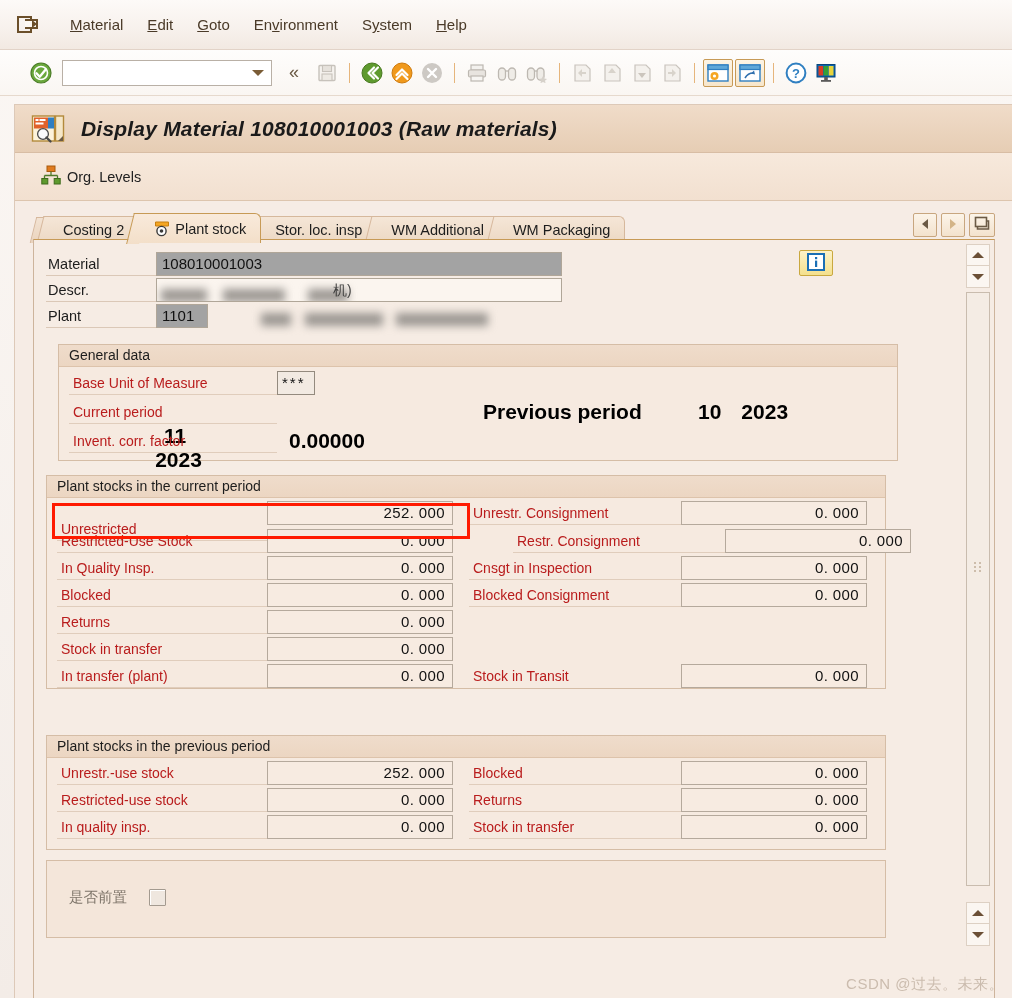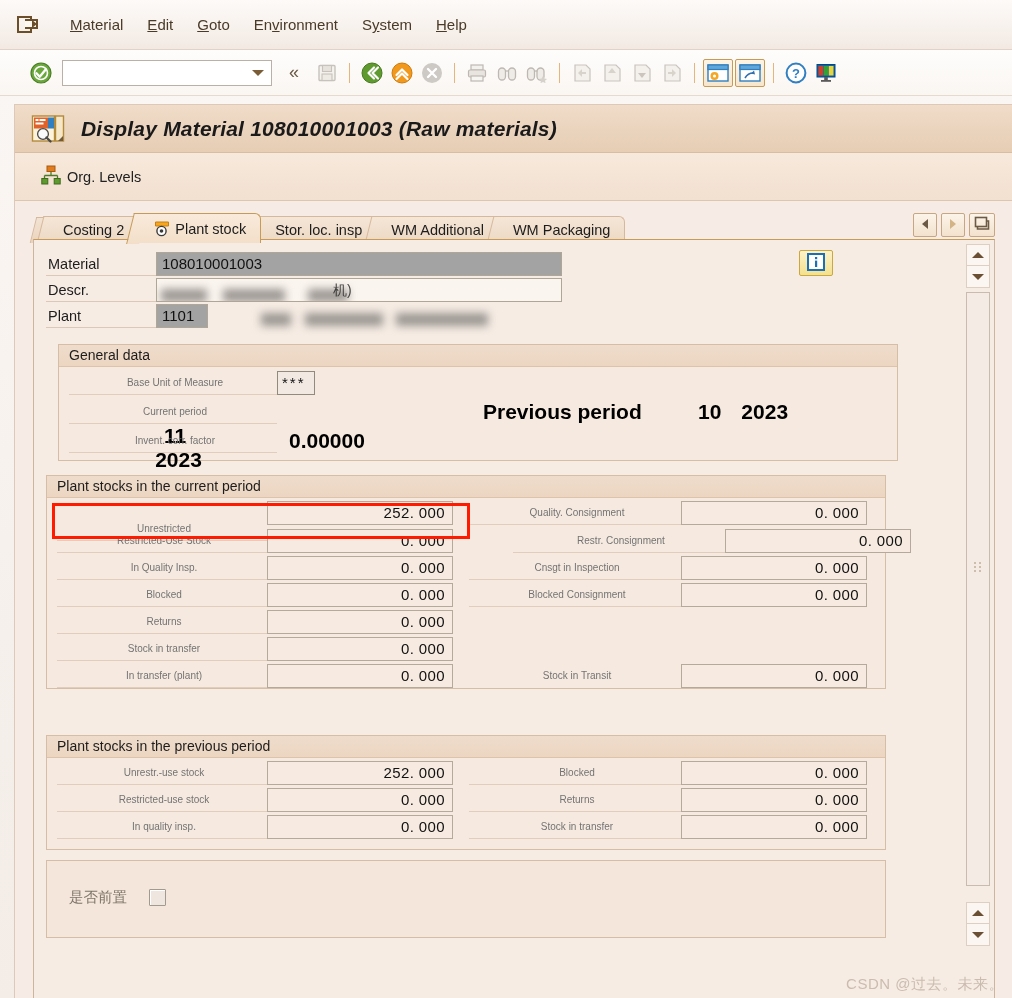--- a/index.html
+++ b/index.html
@@ -177,22 +177,22 @@
     position: absolute; left: 0; top: 0; right: 0; height: 22px;
     background: linear-gradient(#efdccb,#ecd6c2);
     border-bottom: 1px solid #ddc3ab;
     font-size: 14px; color: #1d1d1d;
     padding-left: 10px; line-height: 21px;
   }
   .gbody { position: absolute; left: 0; top: 22px; right: 0; bottom: 0; }
 
   .frow { position: absolute; display: flex; align-items: center; height: 24px; }
   .flabel {
-    font-size: 10px; color: #737373; height: 24px; line-height: 24px;
-    border-bottom: 1px solid #e0cdbc; padding-left: 4px; text-align: center;
+    font-size: 14px; color: #b91c1c; height: 24px; line-height: 24px;
+    border-bottom: 1px solid #e0cdbc; padding-left: 4px;
   }
   .fval-plain { font-size: 21px; color: #000000; font-weight: bold; }
   .numinp {
     background: #f7ebe1; border: 1px solid #b5a99c;
     height: 24px; line-height: 22px;
     font-size: 15px; text-align: right; padding-right: 7px; color: #111;
     letter-spacing: .4px;
   }
   .tinyinp {
     background: #f2eae2; border: 1px solid #938a7e;
@@ -575,21 +575,21 @@
             <div class="frow" style="left:10px; top:139px;">
               <div class="flabel" style="width:210px;">Stock in transfer</div>
               <div class="numinp" style="width:186px;">0. 000</div>
             </div>
             <div class="frow" style="left:10px; top:166px;">
               <div class="flabel" style="width:210px;">In transfer (plant)</div>
               <div class="numinp" style="width:186px;">0. 000</div>
             </div>
 
             <div class="frow" style="left:422px; top:3px;">
-              <div class="flabel" style="width:212px;">Quality. Consignment</div>
+              <div class="flabel" style="width:212px;">Unrestr. Consignment</div>
               <div class="numinp" style="width:186px;">0. 000</div>
             </div>
             <div class="frow" style="left:422px; top:31px;margin-left:44px;">
               <div class="flabel" style="width:212px;">Restr. Consignment</div>
               <div class="numinp" style="width:186px;">0. 000</div>
             </div>
             <div class="frow" style="left:422px; top:58px;">
               <div class="flabel" style="width:212px;">Cnsgt in Inspection</div>
               <div class="numinp" style="width:186px;">0. 000</div>
             </div>

